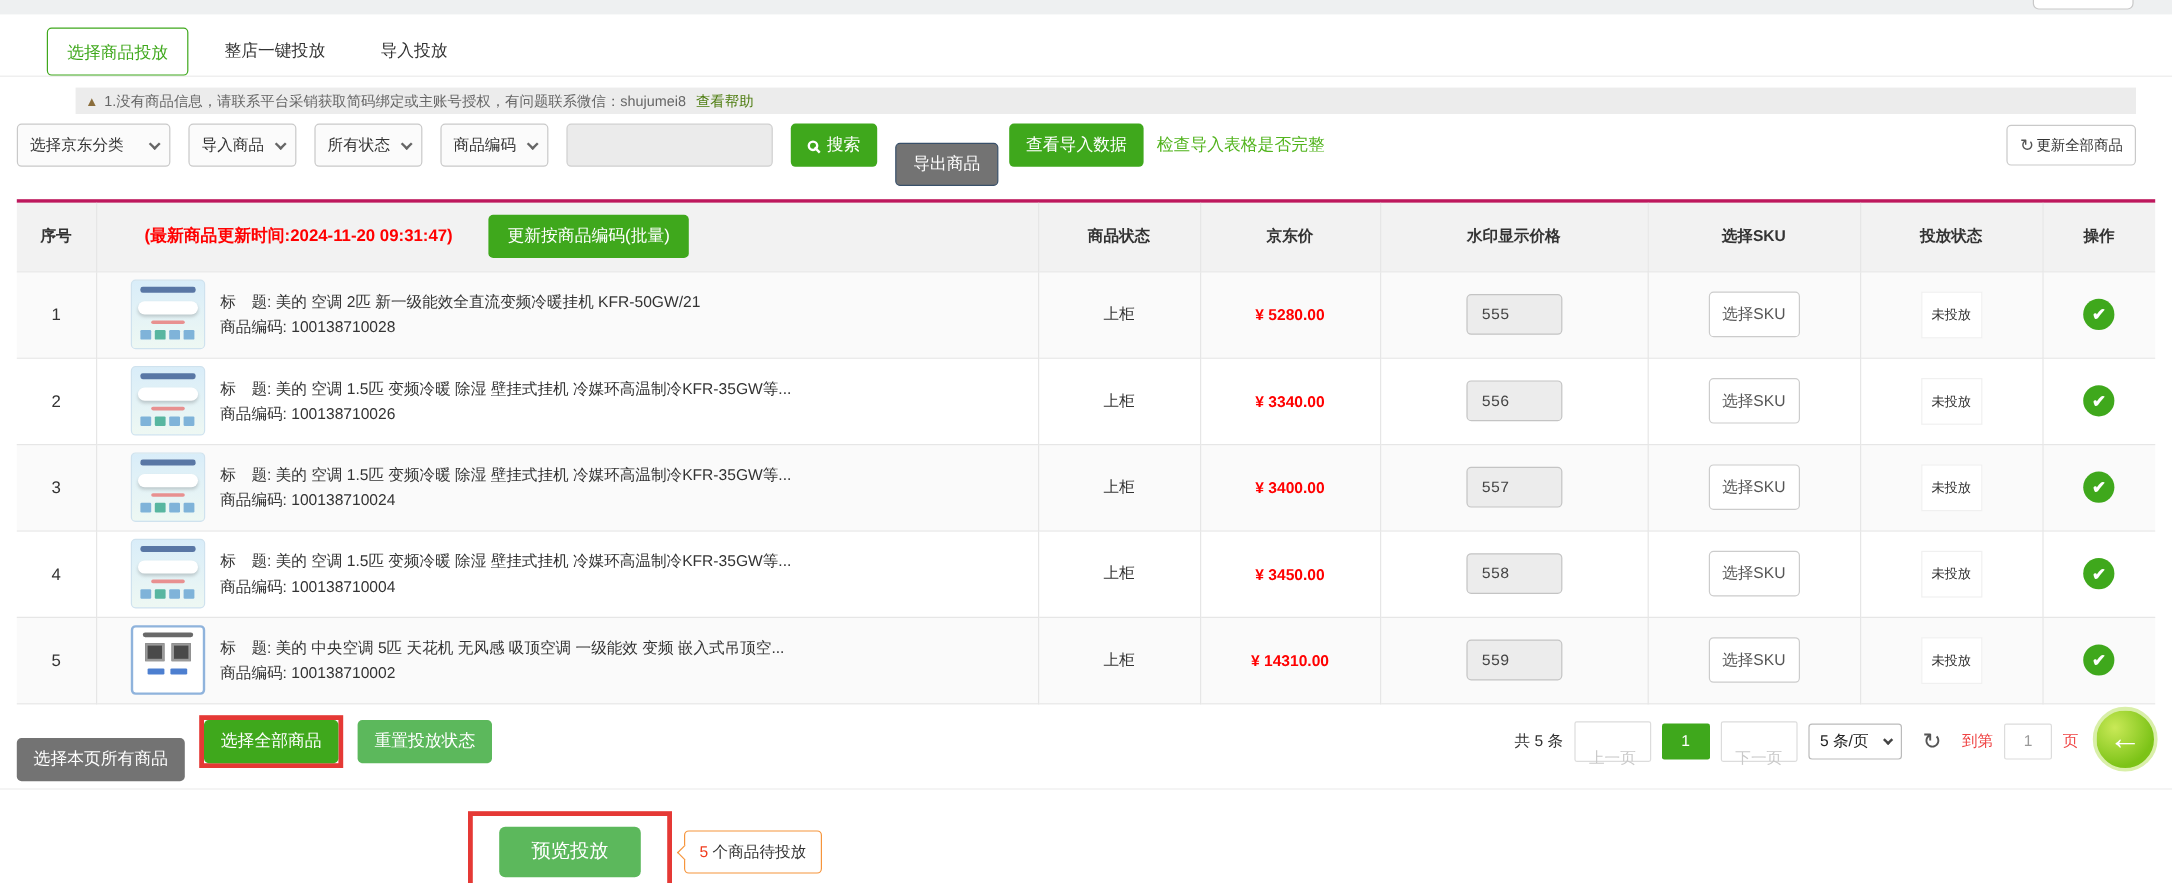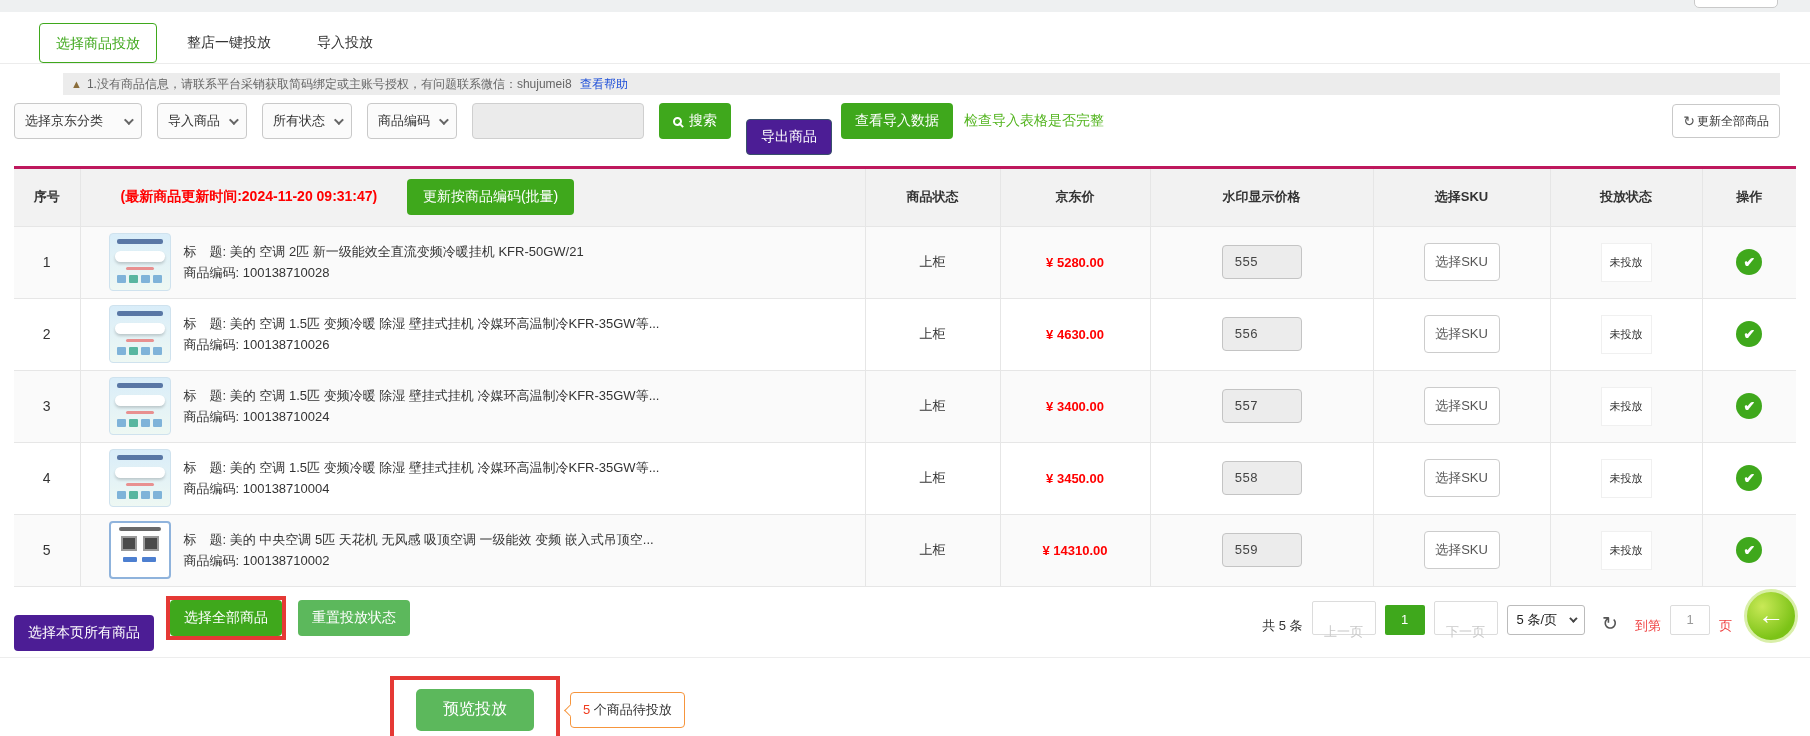--- a/index.html
+++ b/index.html
@@ -15,34 +15,34 @@
   
   .tabs { display:flex; align-items:flex-end; gap:14px; padding:12px 30px 0 39px;
     border-bottom:1px solid #ececec; height:52px; }
   .tab { height:40px; line-height:38px; padding:0 16px; font-size:14px; cursor:pointer; color:#333; }
   .tab.active { color:#3fa81c; border:1px solid #3fa81c; border-radius:4px; background:#fff; }
 
   
   .warning { margin:9px 30px 0 63px; background:#ececec; height:22px; line-height:22px;
     font-size:12px; color:#666; padding:0 8px; white-space:nowrap; overflow:hidden; }
   .warn-tri { color:#8a6d3b; margin-right:5px; font-size:11px; }
-  .help-link { color:#1d4ed8; margin-left:5px; text-decoration:none; cursor:pointer; }
+  .help-link { color:#4d7c0f; margin-left:5px; text-decoration:none; cursor:pointer; }
 
   
   .toolbar { display:flex; align-items:center; margin:7px 30px 0 14px; gap:15px; height:38px; }
   .fselect { height:36px; border:1px solid #c9c9c9; border-radius:4px; background:#fbfbfb;
     display:flex; align-items:center; justify-content:space-between; padding:0 10px;
     font-size:13px; color:#333; cursor:pointer; }
   .chev { width:7px; height:7px; border-right:2px solid #666; border-bottom:2px solid #666;
     transform:rotate(45deg) translateY(-2px); display:inline-block; margin-left:8px; }
   .ftext { width:172px; height:36px; border:1px solid #cfcfcf; border-radius:4px; background:#ebebeb; padding:0 10px; font-size:13px; }
   .btn { border:none; border-radius:4px; height:36px; padding:0 14px; font-size:14px;
     color:#fff; cursor:pointer; display:inline-flex; align-items:center; font-family:inherit; }
   .btn-green { background:#3fa81c; }
-  .btn-dark { background:#4c1d95; border:1px solid #38506a;margin-top:31px; }
+  .btn-dark { background:#737373; border:1px solid #38506a;margin-top:31px; }
   .mag { display:inline-block; width:9px; height:9px; border:2px solid #fff; border-radius:50%;
     position:relative; margin-right:7px; }
   .mag::after { content:""; position:absolute; width:6px; height:2px; background:#fff;
     transform:rotate(45deg); right:-4px; bottom:-2px; }
   .check-hint { color:#52b41e; font-size:14px; margin-left:-4px; }
   .btn-refresh-all { margin-left:auto; background:#fff; color:#333; border:1px solid #c9c9c9;
     border-radius:4px; height:34px; padding:0 10px; font-size:12px; cursor:pointer;
     display:inline-flex; align-items:center; gap:2px; font-family:inherit; }
   .ref-ico { font-size:14px; color:#555; }
 
@@ -89,21 +89,21 @@
   .thumb.ceiling .t-sq-row { display:flex; gap:6px; justify-content:center; margin-top:5px; }
   .thumb.ceiling .t-sq { width:16px; height:15px; background:#4a4a4a; border:2px solid #9a9a9a; }
   .thumb.ceiling .t-bars { display:flex; gap:5px; justify-content:center; margin-top:6px; }
   .thumb.ceiling .t-bars i { width:14px; height:5px; background:#4d7fd0; border-radius:1px; display:block; }
 
   
   .bottom-bar { display:flex; align-items:center; margin:8px 14px 0 14px; position:relative; height:46px; }
   .bulk { display:flex; align-items:center; gap:12px; }
   .btn-soft-green { background:#5cb85c; }
   .red-wrap { border:4px solid #e53935; display:inline-block; line-height:0; }
-  .pager { display:flex; align-items:flex-end; gap:9px; margin-left:auto; margin-right:64px; font-size:13px; }
+  .pager { display:flex; align-items:center; gap:9px; margin-left:auto; margin-right:64px; font-size:13px; }
   .pg-total { color:#333; }
   .pg-btn { min-width:64px; height:30px; line-height:28px; text-align:center; border:1px solid #dcdcdc;
     border-radius:2px; background:#fff; color:#c9c9c9; font-size:13px; cursor:default; padding:16px 10px; }
   .pg-cur { min-width:40px; height:30px; line-height:30px; text-align:center; background:#3fa81c;
     color:#fff; border-radius:2px; font-size:13px; cursor:pointer; }
   .pg-size { height:30px; border:1px solid #bbb; border-radius:3px; display:flex; align-items:center;
     padding:0 9px; gap:4px; color:#222; cursor:pointer; background:#fff; }
   .pg-size .chev { border-color:#444; width:6px; height:6px; }
   .pg-refresh { font-size:19px; color:#555; margin:0 8px; cursor:pointer; }
   .pg-goto { color:#ef4444; }
@@ -249,21 +249,21 @@
                   <i></i>
                 </div>
           </div>
           <div class="p-lines">
             <div>标　题: 美的 空调 1.5匹 变频冷暖 除湿 壁挂式挂机 冷媒环高温制冷KFR-35GW等...</div>
             <div>商品编码: 100138710026</div>
           </div>
         </div>
       </td>
       <td class="t-status">上柜</td>
-      <td class="t-price">¥ 4630.00</td>
+      <td class="t-price">¥ 3340.00</td>
       <td><input class="wm-input" value="556" style=""></td>
       <td><button class="sku-btn">选择SKU</button></td>
       <td><span class="pub-badge">未投放</span></td>
       <td><span class="check-circle">✔</span></td>
     </tr>
     <tr>
       <td class="t-idx">3</td>
       <td class="t-prod">
         <div class="prod-wrap">
           <div class="thumb">

